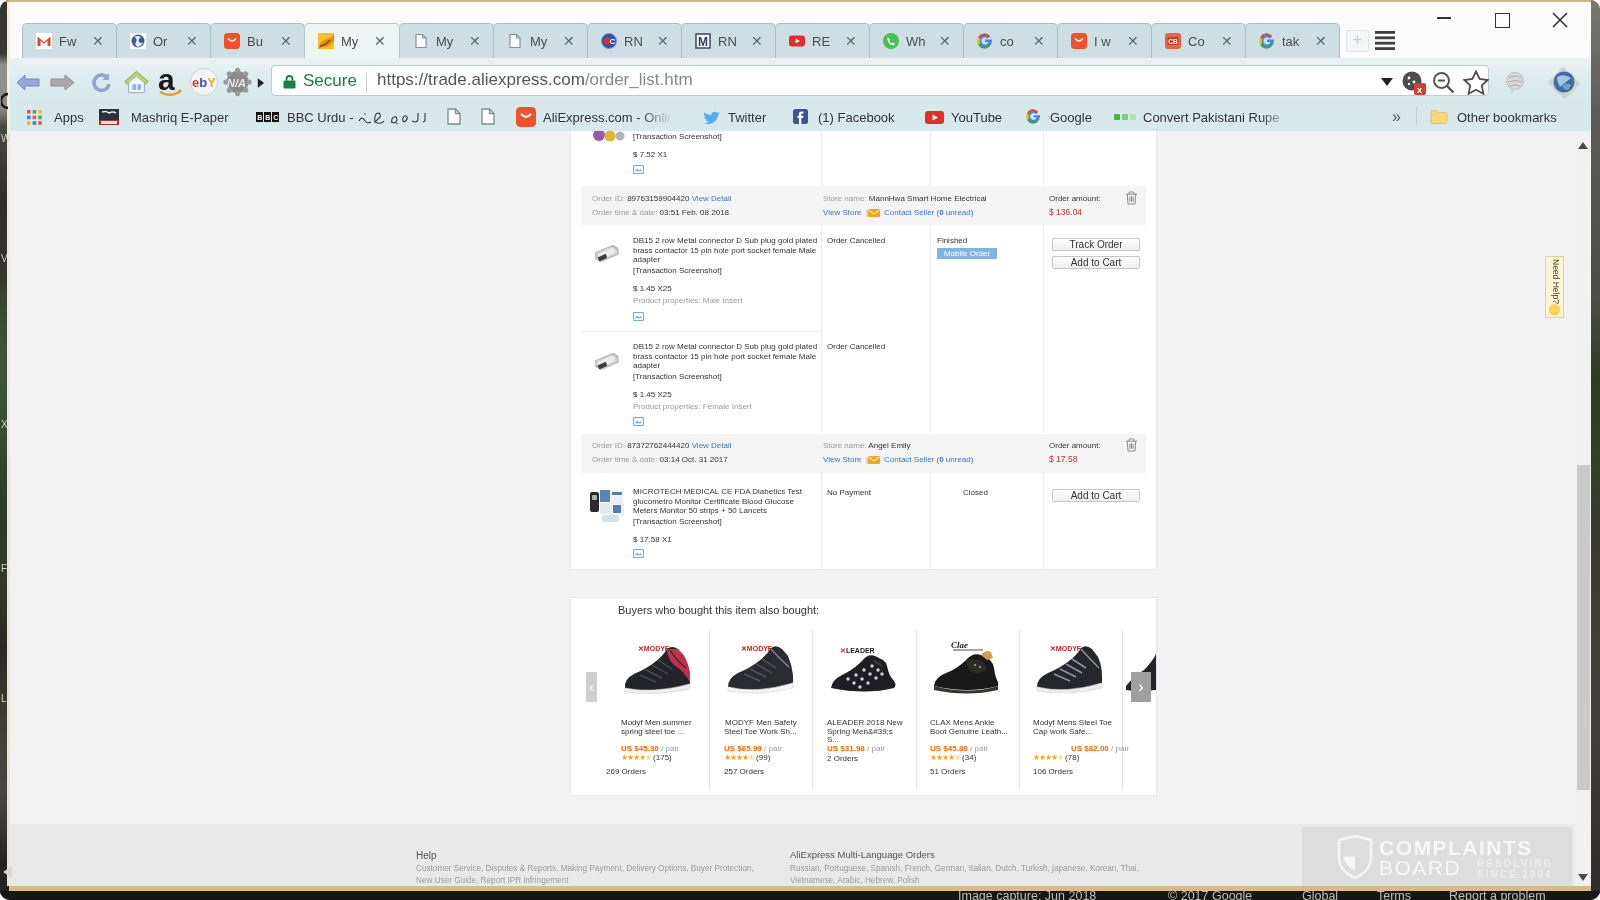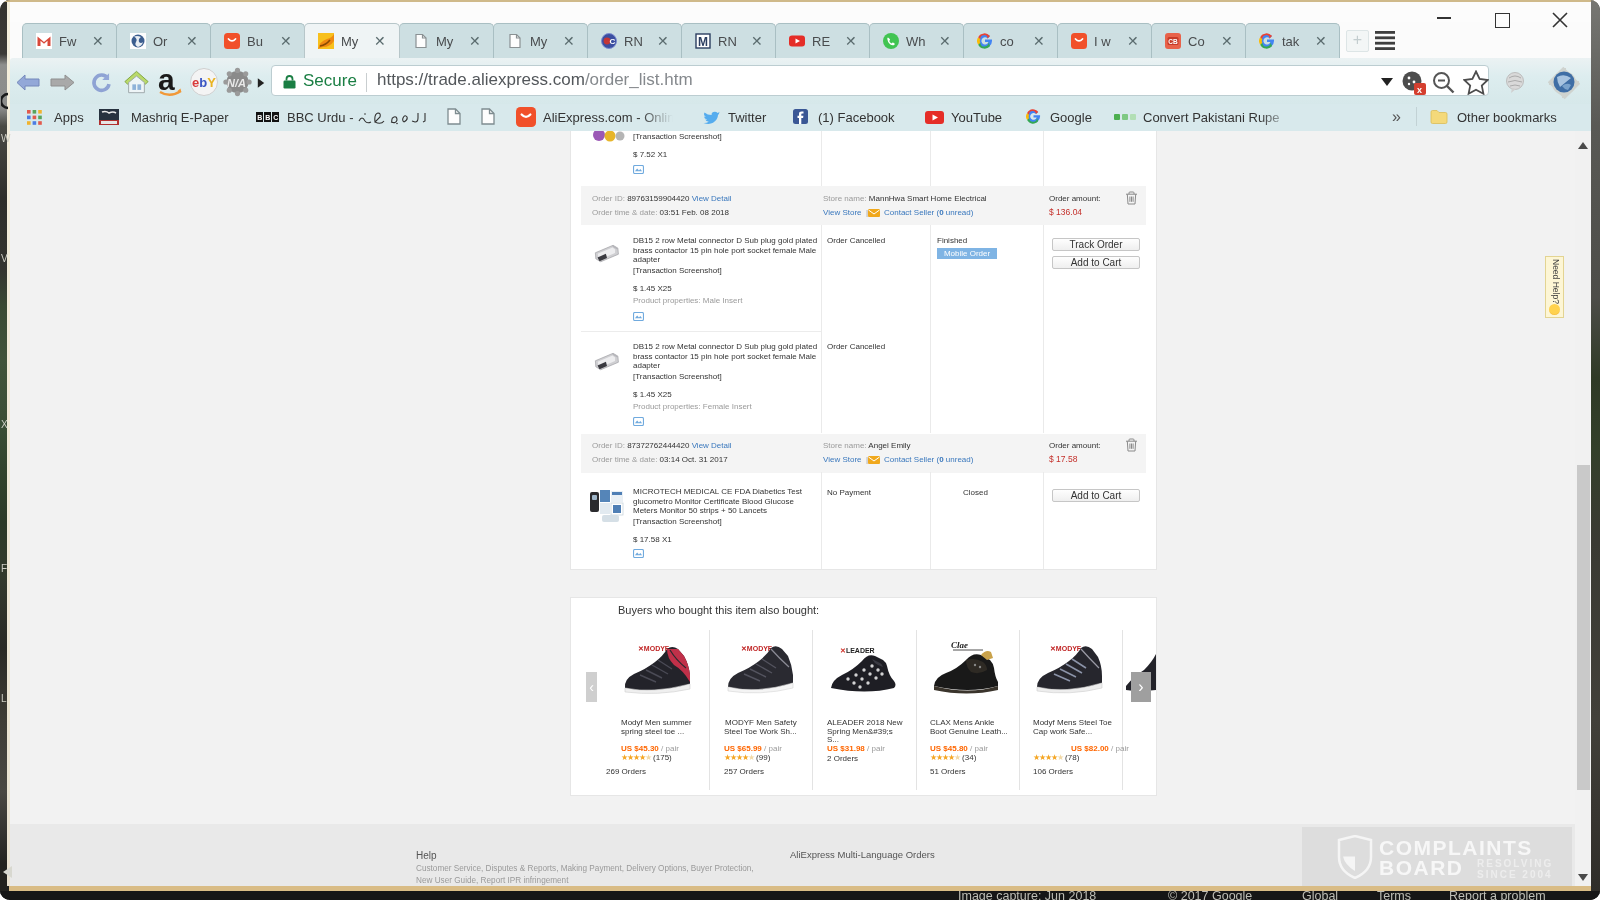--- a/index.html
+++ b/index.html
@@ -582,28 +582,29 @@
           <path d="M0 54 Q8 44 18 38 Q26 30 30 22 L30 58 Q12 60 0 58Z" fill="#23232a"></path>
         </svg>
       </div>
       <div class="abs" style="left:586px;top:672px;width:11px;height:30px;background:#cfcfcf;color:#fff;font-size:14px;text-align:center;line-height:30px;">‹</div>
       <div class="abs" style="left:1131px;top:672px;width:20px;height:30px;background:#9f9f9f;color:#fff;font-size:16px;text-align:center;line-height:30px;">›</div>
 
       <div class="abs" style="left:10px;top:824px;width:1565px;height:62px;background:#e9e9e9;"></div>
       <div class="abs" style="left:416px;top:850px;font-size:10px;color:#555;">Help</div>
       <div class="abs t10 g" style="left:416px;top:863px;line-height:11.9px;font-size:8.2px;">Customer Service, Disputes &amp; Reports, Making Payment, Delivery Options, Buyer Protection,<br>New User Guide, Report IPR infringement</div>
       <div class="abs" style="left:790px;top:849px;font-size:9.5px;color:#555;">AliExpress Multi-Language Orders</div>
+      <div class="abs t10 g" style="left:790px;top:863px;line-height:11.9px;font-size:8.2px;">Russian, Portuguese, Spanish, French, German, Italian, Dutch, Turkish, japanese, Korean, Thai,<br>Vietnamese, Arabic, Hebrew, Polish</div>
 
       <div class="abs" style="left:1302px;top:827px;width:270px;height:59px;background:rgba(200,200,200,0.35);"></div>
       <svg class="abs" style="left:1337px;top:835px" width="36" height="44">
           <path d="M18 1 L34 5 V22 Q34 36 18 43 Q2 36 2 22 V5Z" fill="none" stroke="#f5f5f5" stroke-width="2.5"></path>
           <path d="M18 7 V21.5 H6 Q8 30 18 36Z" fill="#f5f5f5"></path>
         </svg>
       <div class="abs" style="left:1379px;top:836px;font-size:21px;font-weight:bold;color:#f7f7f7;letter-spacing:1.5px;">COMPLAINTS</div>
-      <div class="abs" style="left:1379px;top:856px;font-size:21px;font-weight:bold;color:#f7f7f7;letter-spacing:1.5px;">BOARD</div>
+      <div class="abs" style="left:1379px;top:856px;font-size:21px;font-weight:normal;color:#f7f7f7;letter-spacing:1.5px;">BOARD</div>
       <div class="abs" style="left:1477px;top:858px;font-size:10px;font-weight:bold;color:#ededed;letter-spacing:2px;">RESOLVING</div>
       <div class="abs" style="left:1477px;top:869px;font-size:10px;font-weight:bold;color:#ededed;letter-spacing:2px;">SINCE 2004</div>
     </div>
   </div>
 
   <div class="abs" style="left:1575px;top:131px;width:16px;height:755px;background:#f1f1f1;"></div>
   <div class="abs" style="left:1578px;top:142px;width:0;height:0;border-left:5px solid transparent;border-right:5px solid transparent;border-bottom:7px solid #4a4a4a;"></div>
   <div class="abs" style="left:1577px;top:465px;width:13px;height:325px;background:#c9c9c9;"></div>
   <div class="abs" style="left:1578px;top:874px;width:0;height:0;border-left:5px solid transparent;border-right:5px solid transparent;border-top:7px solid #4a4a4a;"></div>
 

